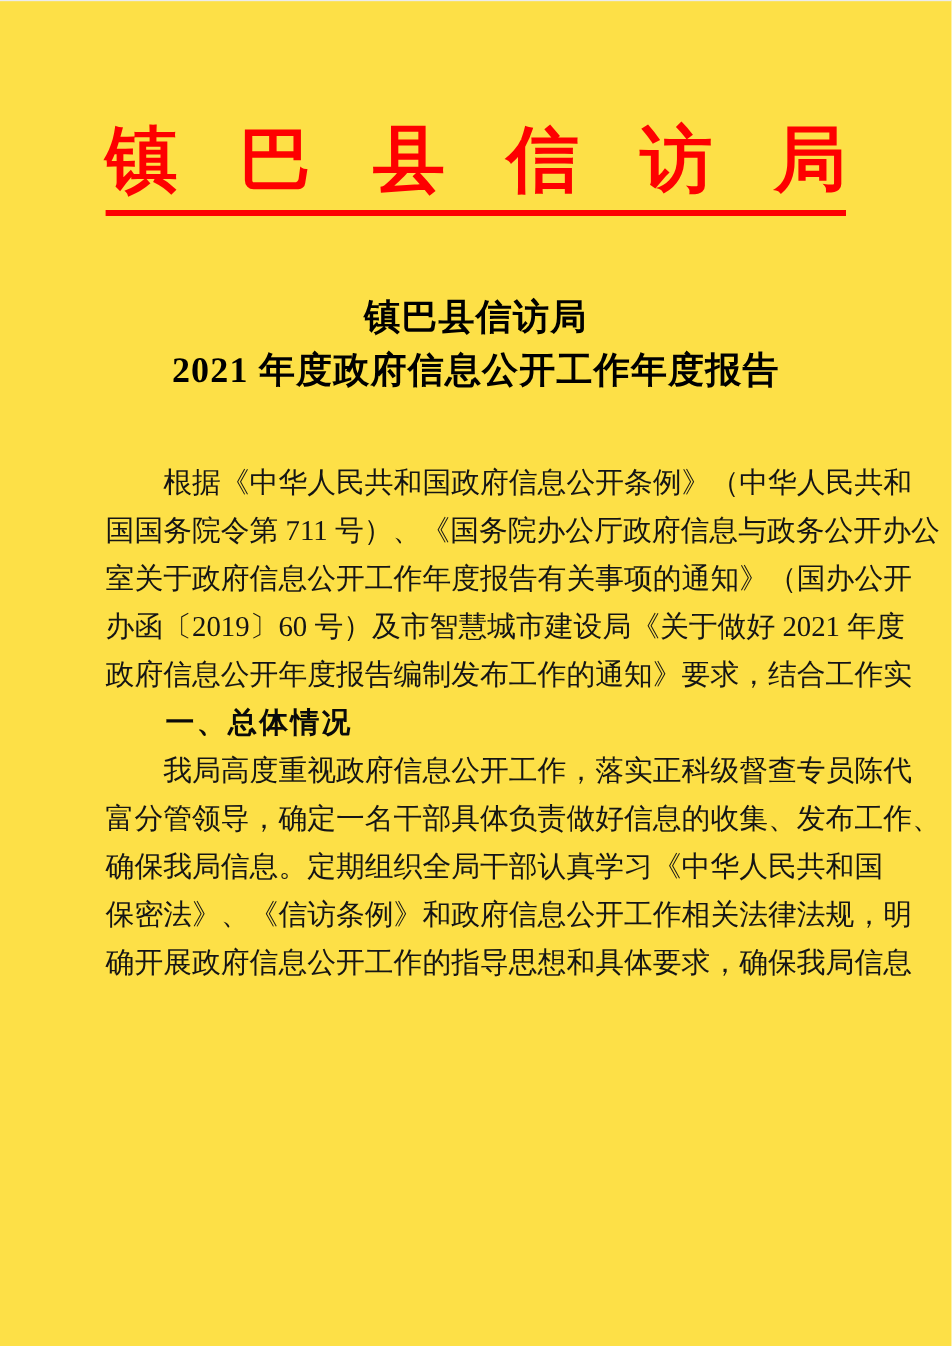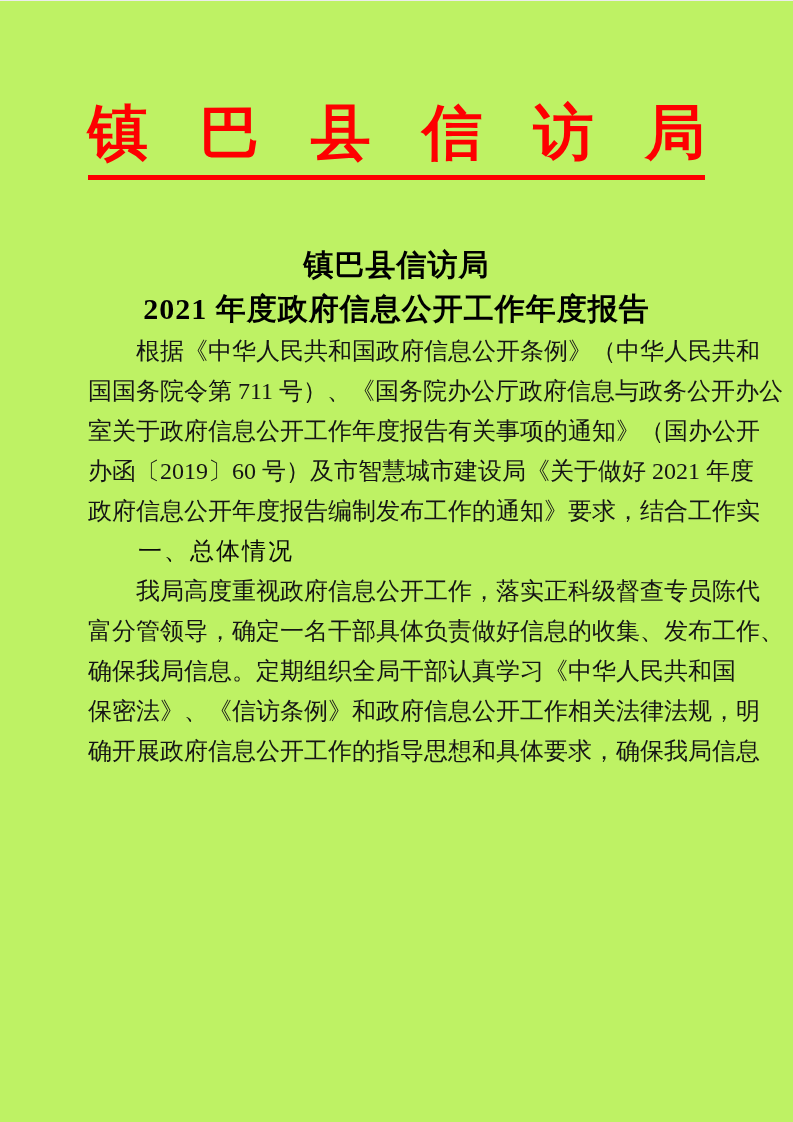--- a/index.html
+++ b/index.html
@@ -4,21 +4,21 @@
 <style>
   html, body {
     margin: 0;
     padding: 0;
     background: #ffffff;
   }
   .page {
     position: relative;
     width: 793px;
     height: 1122px;
-    background: #bef264;
+    background: #fde047;
     border-top: 1px solid #ececec;
     overflow: hidden;
     font-family: "Liberation Serif", "DejaVu Serif", serif;
     color: #111111;
     box-sizing: border-box;
   }
   .content {
     width: 617px;
     margin: 0 auto;
   }
@@ -46,37 +46,38 @@
     font-weight: bold;
     color: #000000;
   }
   .doc-title .title-line {
     font-size: 30px;
     line-height: 44px;
     letter-spacing: 1px;
   }
   
   .body-text {
+    margin-top: 52px;
     font-size: 24px;
     color: #151515;
   }
   .line {
     line-height: 40px;
     text-align: justify;
     text-align-last: justify;
     white-space: nowrap;
   }
   .line.indent {
     padding-left: 48px;
   }
   .section-heading {
     line-height: 40px;
     padding-left: 50px;
     font-family: "Liberation Sans", "DejaVu Sans", sans-serif;
-    font-weight: normal;
+    font-weight: bold;
     font-size: 24px;
     letter-spacing: 2px;
     color: #0a0a0a;
   }
 </style>
 </head>
 <body>
 
 <div class="page">
   <div class="content">

